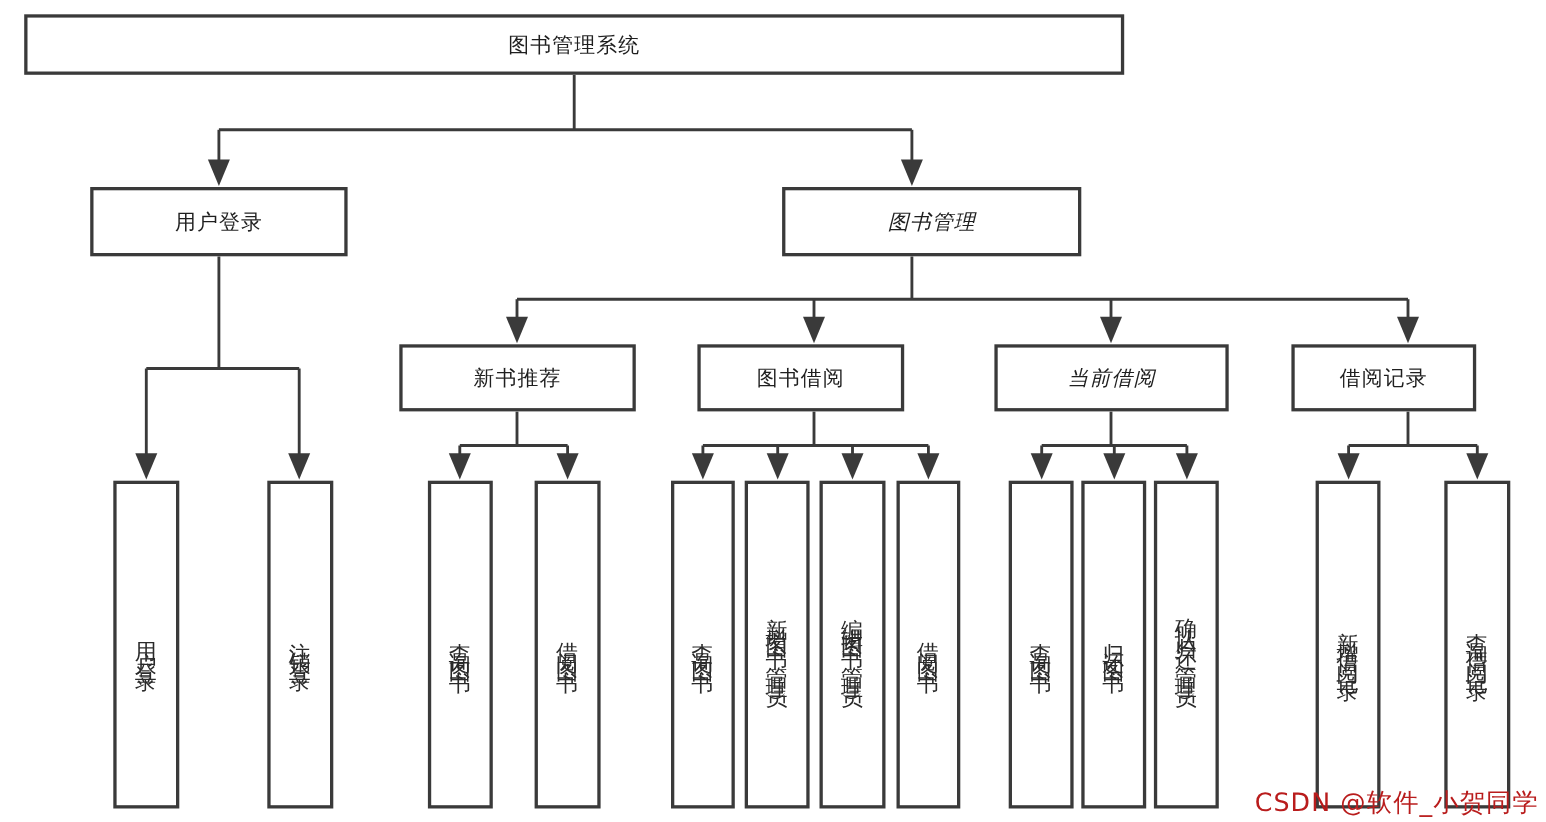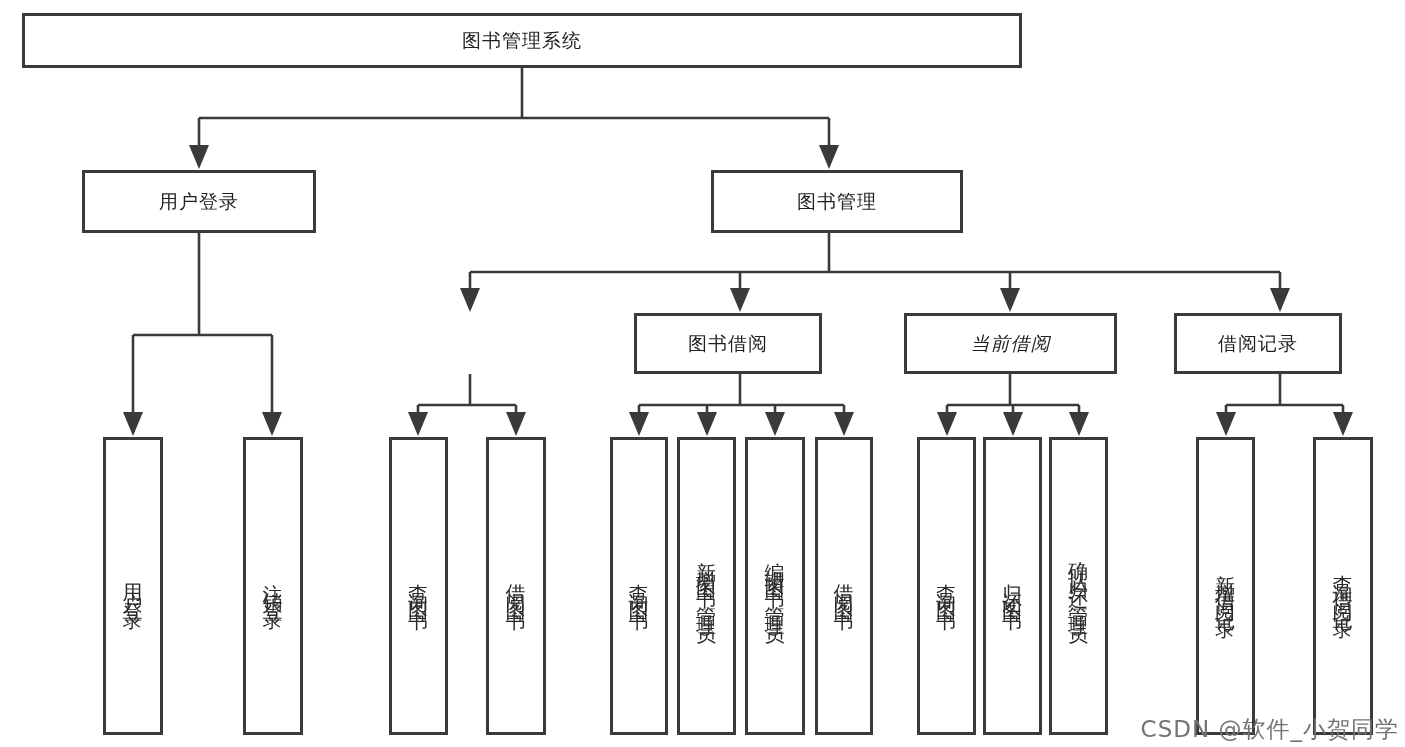--- a/index.html
+++ b/index.html
@@ -16,21 +16,21 @@
   .leaf{
     position:absolute;box-sizing:border-box;background:#ffffff;
     border:3px solid #3a3a3a;display:flex;align-items:center;justify-content:center;
   }
   .leaf span{
     writing-mode:vertical-rl;text-orientation:mixed;
     font-size:20px;letter-spacing:9px;line-height:1;color:#2a2a2a;
   }
   svg.wires{position:absolute;left:0;top:0;width:1405px;height:747px;}
   .watermark{
-    position:absolute;right:6px;top:714px;font-size:23px;color:#737373;
+    position:absolute;right:6px;top:714px;font-size:23px;color:#b91c1c;
     letter-spacing:1px;white-space:nowrap;
   }
 </style>
 </head>
 <body>
 
 <div id="stage">
 
   <svg class="wires" viewBox="0 0 1405 747" fill="none" stroke="#3a3a3a" stroke-width="2.6">
 
@@ -90,22 +90,23 @@
     <line x1="1226" y1="405" x2="1343" y2="405"></line>
     <line x1="1226" y1="405" x2="1226" y2="414"></line>
     <line x1="1343" y1="405" x2="1343" y2="414"></line>
     <polygon points="1216,412 1236,412 1226,436" fill="#3a3a3a" stroke="none"></polygon>
     <polygon points="1333,412 1353,412 1343,436" fill="#3a3a3a" stroke="none"></polygon>
   </svg>
 
   <div class="node" style="left:22px;top:13px;width:1000px;height:55px;">图书管理系统</div>
 
   <div class="node" style="left:82px;top:170px;width:234px;height:63px;">用户登录</div>
-  <div class="node" style="left:711px;top:170px;width:252px;height:63px;">图书管理</div>
+  <div class="node" style="left:711px;top:170px;width:272px;height:63px;font-style:italic;">图书管理</div>
 
+  <div class="node" style="left:363px;top:313px;width:215px;height:61px;">新书推荐</div>
   <div class="node" style="left:634px;top:313px;width:188px;height:61px;">图书借阅</div>
   <div class="node" style="left:904px;top:313px;width:213px;height:61px;font-style:italic;">当前借阅</div>
   <div class="node" style="left:1174px;top:313px;width:168px;height:61px;">借阅记录</div>
 
   <div class="leaf" style="left:103px;top:437px;width:60px;height:298px;">
     <span>用户登录</span>
   </div>
   <div class="leaf" style="left:243px;top:437px;width:60px;height:298px;">
     <span>注销登录</span>
   </div>

